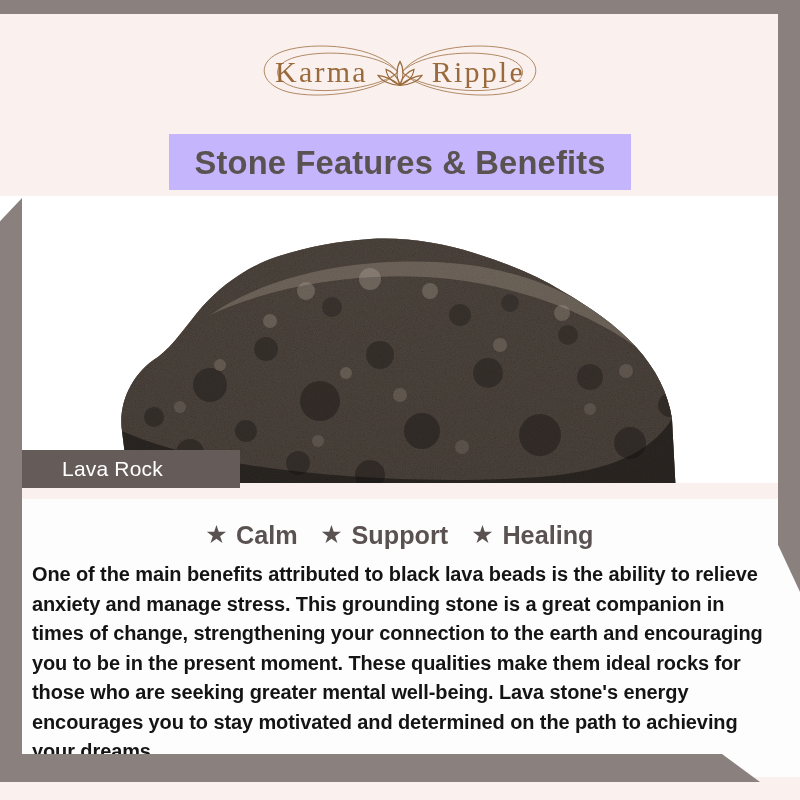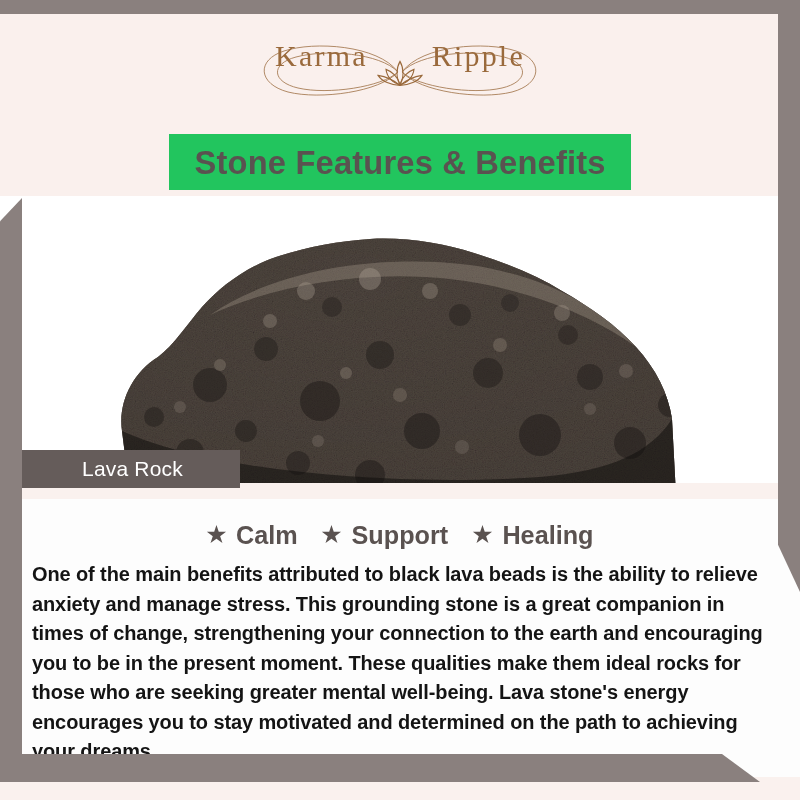--- a/index.html
+++ b/index.html
@@ -59,20 +59,21 @@
     width: 800px; height: 116px;
     background: #faf0ed;
     display: flex;
     align-items: center;
     justify-content: center;
     z-index: 3;
   }
   .logo {
     position: relative;
     display: flex;
+    align-items: center;
     justify-content: center;
     width: 320px;
     height: 66px;
   }
   .logo-swoosh {
     position: absolute;
     left: 0; top: 0;
     width: 320px; height: 66px;
     pointer-events: none;
   }
@@ -100,21 +101,21 @@
     position: absolute;
     left: 0; top: 130px;
     width: 800px; height: 66px;
     background: #faf0ed;
     z-index: 4;
   }
   .title-panel {
     position: absolute;
     left: 169px; top: 134px;
     width: 462px; height: 56px;
-    background: #22c55e;
+    background: #c4b5fd;
     display: flex;
     align-items: center;
     justify-content: center;
     z-index: 5;
   }
   .title-text {
     font-family: "Liberation Sans Narrow", "Liberation Sans", sans-serif;
     font-weight: bold;
     font-size: 34px;
     color: #5a5250;
@@ -147,21 +148,21 @@
     left: 22px; top: 450px;
     width: 218px; height: 38px;
     background: #655c5a;
     display: flex;
     align-items: center;
     z-index: 5;
   }
   .rock-label-text {
     color: #ffffff;
     font-size: 21px;
-    padding-left: 60px;
+    padding-left: 40px;
     font-family: "Liberation Sans", sans-serif;
     letter-spacing: 0.2px;
   }
 
   
   .divider {
     position: absolute;
     left: 0; top: 483px;
     width: 800px; height: 16px;
     background: #faf1ee;

